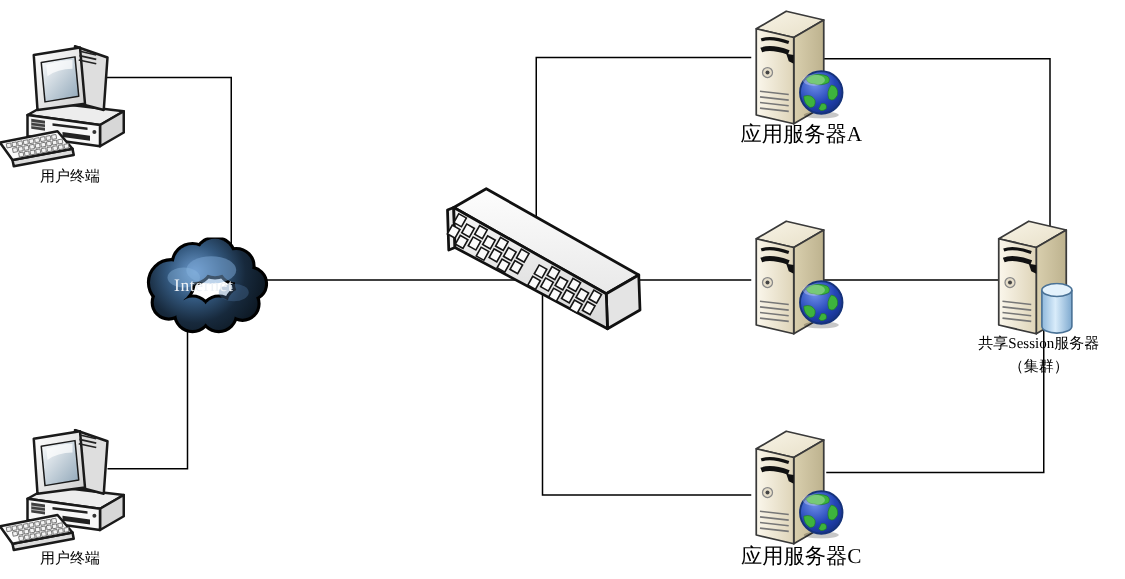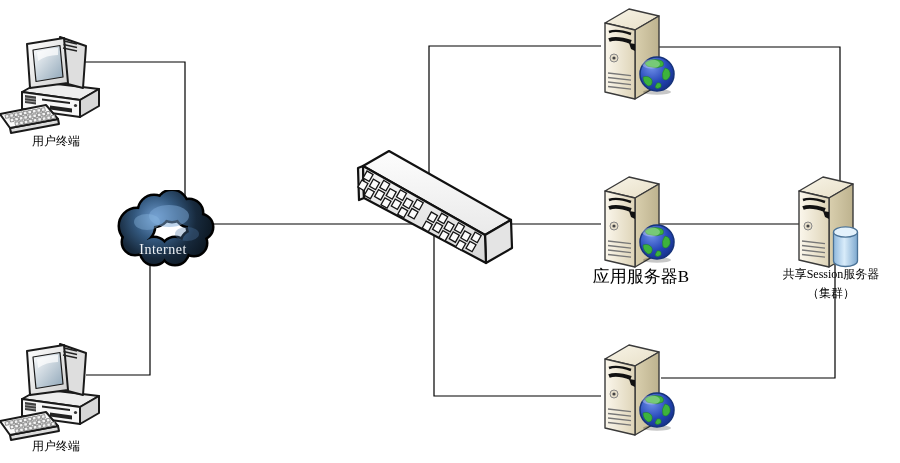--- a/index.html
+++ b/index.html
@@ -8,21 +8,21 @@
     font-family:"Liberation Serif","DejaVu Serif",serif;
   }
   .icon{position:absolute;z-index:2;}
   .connectors{position:absolute;left:0;top:0;z-index:1;}
   .lbl{
     position:absolute;z-index:3;text-align:center;white-space:nowrap;
     font-size:17px;color:#000;line-height:1.1;
   }
   .lbl.small{font-size:12px;}
   .lbl.bold{font-weight:bold;}
-  .lbl.cloud-text{color:#eef2f6;font-size:14px;letter-spacing:.5px;margin-top:20px;}
+  .lbl.cloud-text{color:#eef2f6;font-size:14px;letter-spacing:.5px;}
   [data-ports] rect{fill:#fbfbfb;stroke:#151515;stroke-width:1.3;}
   [data-keys] rect{fill:#f3f3f3;stroke:#707070;stroke-width:0.7;}
 </style>
 </head>
 <body>
 
 <svg width="0" height="0" style="position:absolute" aria-hidden="true">
   <defs>
     <linearGradient id="svFront" x1="0" y1="0" x2="1" y2="0">
       <stop offset="0" stop-color="#fbf7ec"></stop>
@@ -251,31 +251,32 @@
         <rect x="114.6" y="14.5" width="7" height="8"></rect>
         <rect x="124.19999999999999" y="0" width="7" height="8"></rect>
         <rect x="124.19999999999999" y="10.5" width="7" height="8"></rect>
       </g>
   </svg>
 
   <svg class="icon" style="left:601px;top:3px" width="80" height="100" viewBox="0 0 80 100">
     <use href="#sym-server" width="64" height="100"></use>
     <use href="#sym-globe" x="36" y="52" width="40" height="40"></use>
   </svg>
+  <div class="lbl" style="left:556px;top:99px;width:170px">应用服务器A</div>
 
   <svg class="icon" style="left:601px;top:171px" width="80" height="100" viewBox="0 0 80 100">
     <use href="#sym-server" width="64" height="100"></use>
     <use href="#sym-globe" x="36" y="52" width="40" height="40"></use>
   </svg>
-  <div class="lbl" style="left:556px;top:268px;width:170px">应用服务器B</div>
 
   <svg class="icon" style="left:601px;top:339px" width="80" height="100" viewBox="0 0 80 100">
     <use href="#sym-server" width="64" height="100"></use>
     <use href="#sym-globe" x="36" y="52" width="40" height="40"></use>
   </svg>
+  <div class="lbl" style="left:556px;top:436px;width:170px">应用服务器C</div>
 
   <svg class="icon" style="left:795px;top:169px" width="80" height="104" viewBox="0 0 80 104">
     <use href="#sym-server" width="64" height="100" x="0" y="2"></use>
     <use href="#sym-db" x="37" y="57" width="27" height="42"></use>
   </svg>
   <div class="lbl small" style="left:736px;top:268px;width:190px">共享Session服务器</div>
   <div class="lbl small" style="left:736px;top:287px;width:190px">（集群）</div>
 
 </div>
 

